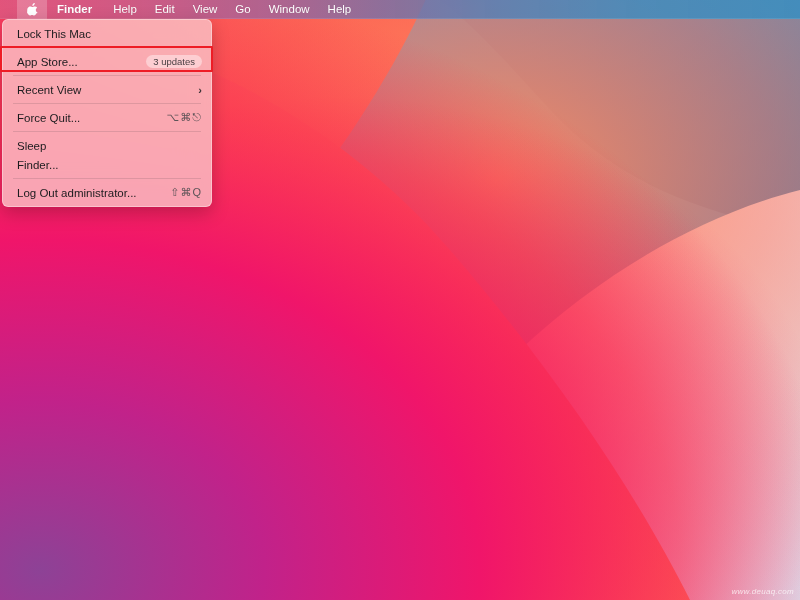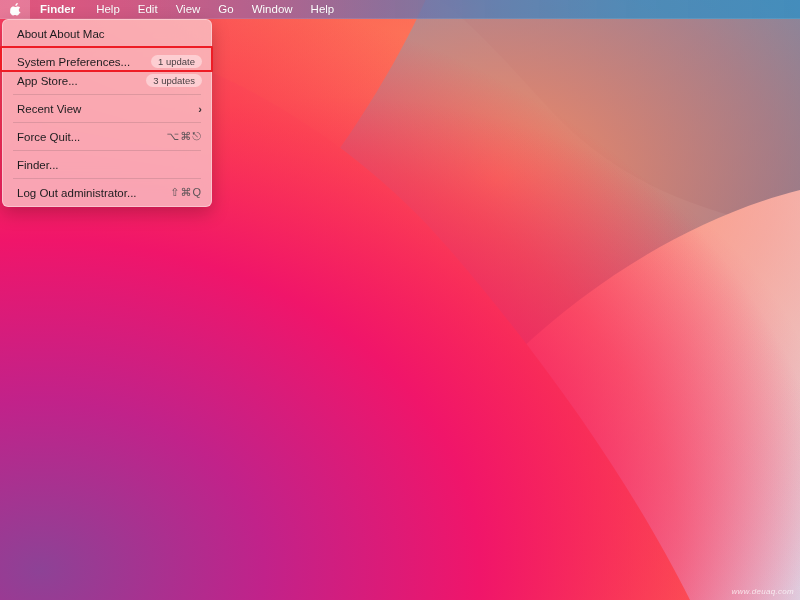--- a/index.html
+++ b/index.html
@@ -21,21 +21,21 @@
     background:linear-gradient(90deg,
         rgba(222,88,128,0.86) 0%,
         rgba(200,92,140,0.84) 16%,
         rgba(160,100,155,0.82) 34%,
         rgba(118,112,168,0.82) 48%,
         rgba(86,128,181,0.84) 62%,
         rgba(64,140,190,0.86) 80%,
         rgba(58,142,192,0.88) 100%);
     border-bottom:1px solid rgba(255,255,255,0.10);
     z-index:5;
-    padding-left:0;
+    padding-left:17px;
   }
   .mb-apple {
     width:30px; height:19px;
     display:flex; align-items:center; justify-content:center;
     background:rgba(255,255,255,0.22);
     color:#ffffff;
   }
   .mb-apple svg { width:11px; height:13px; display:block; }
   .mb-item {
     color:#ffffff;
@@ -195,30 +195,25 @@
   <div class="mb-item">Edit</div>
   <div class="mb-item">View</div>
   <div class="mb-item">Go</div>
   <div class="mb-item">Window</div>
   <div class="mb-item">Help</div>
 </div>
 
 <div id="apple-menu">
 
   <div class="mi">
-    <span class="lbl">About About Mac</span>
-  </div>
-
-  <div class="sep"></div>
-
-  <div class="mi">
-    <span class="lbl">System Preferences...</span>
-    <span class="spacer"></span>
-    <span class="badge">1 update</span>
-  </div>
+    <span class="lbl">Lock This Mac</span>
+  </div>
+
+  <div class="sep"></div>
+
 
   <div class="mi">
     <span class="lbl">App Store...</span>
     <span class="spacer"></span>
     <span class="badge">3 updates</span>
   </div>
 
   <div class="sep"></div>
 
   <div class="mi">
@@ -230,20 +225,23 @@
   <div class="sep"></div>
 
   <div class="mi">
     <span class="lbl">Force Quit...</span>
     <span class="spacer"></span>
     <span class="short">⌥⌘⎋</span>
   </div>
 
   <div class="sep"></div>
 
+  <div class="mi">
+    <span class="lbl">Sleep</span>
+  </div>
 
   <div class="mi">
     <span class="lbl">Finder...</span>
   </div>
 
 
   <div class="sep"></div>
 
 
   <div class="mi">

